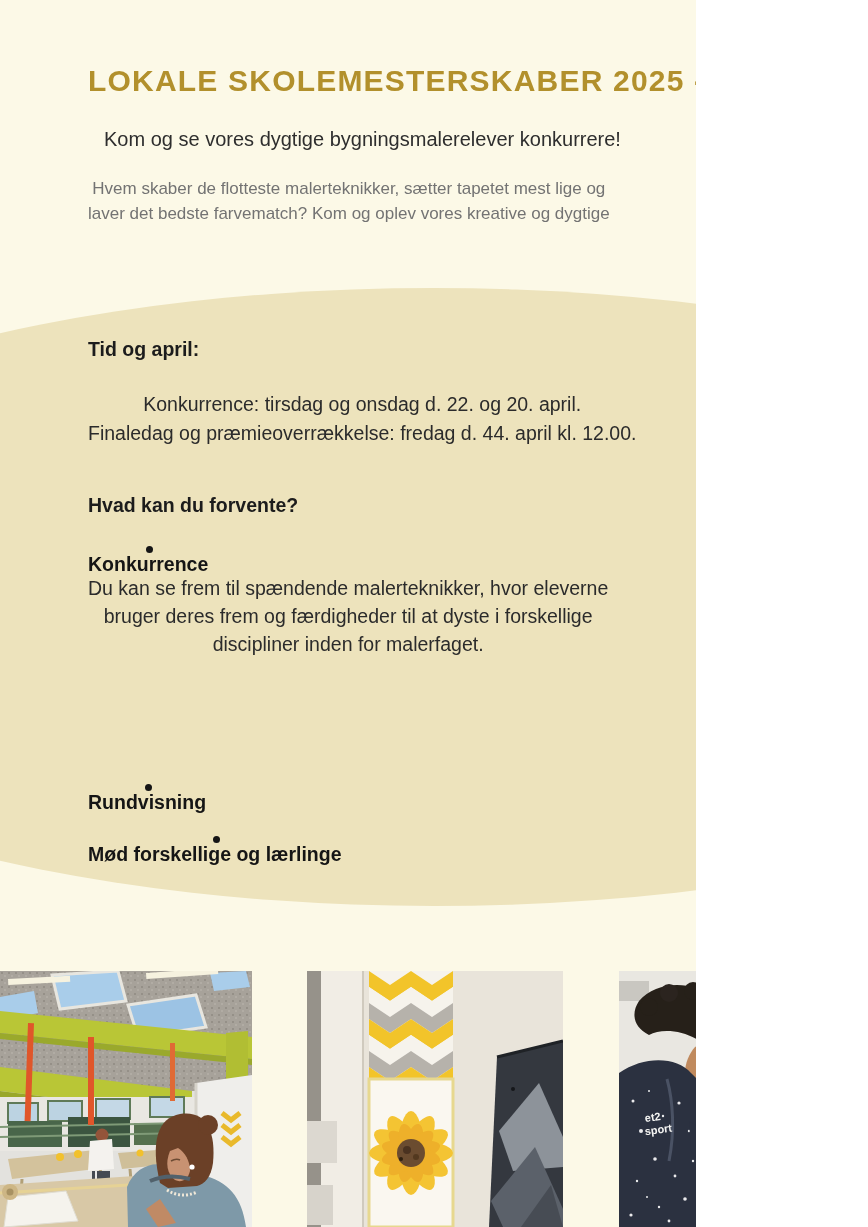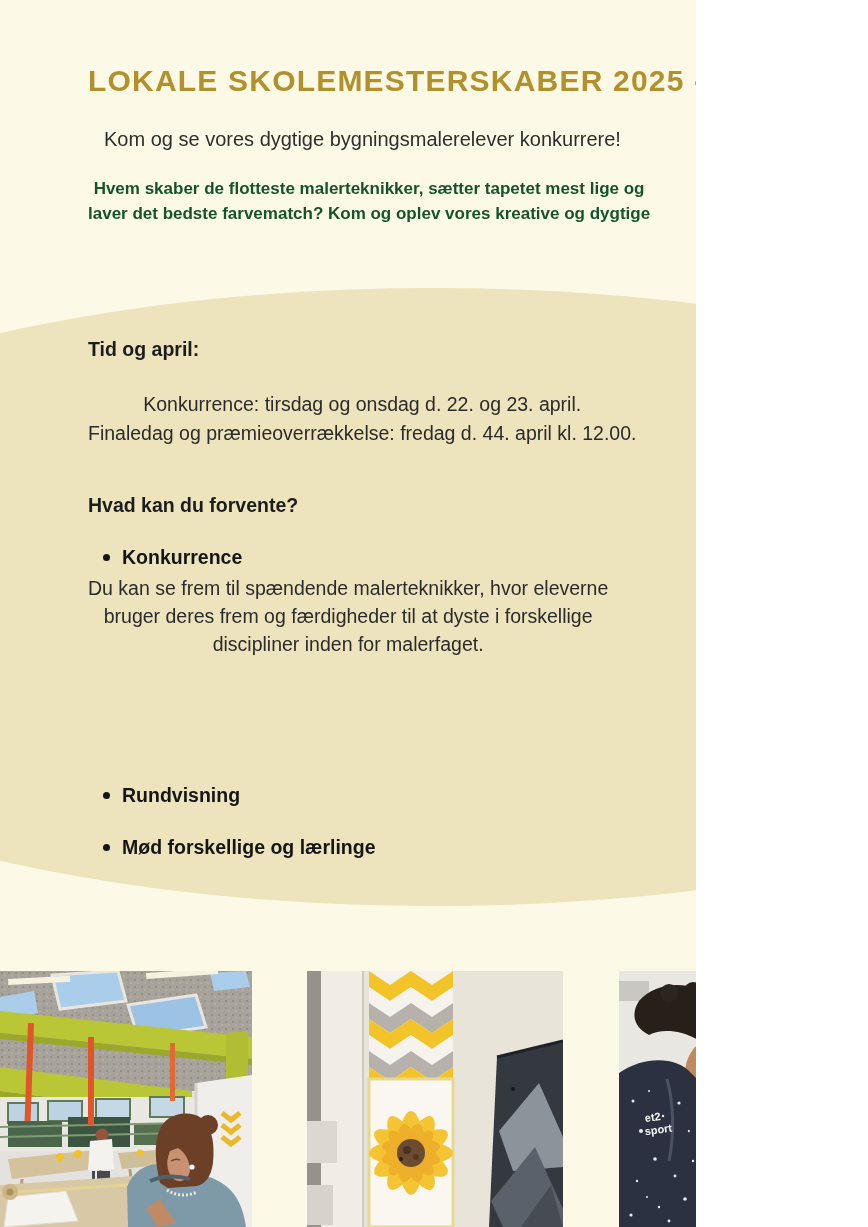--- a/index.html
+++ b/index.html
@@ -24,33 +24,33 @@
     left:88px;top:64px;
     font-size:30px;font-weight:bold;letter-spacing:1.2px;
     color:#B2902C;white-space:nowrap;
   }
   .subtitle{
     left:88px;top:128px;
     font-size:20px;color:#2e2e2e;white-space:nowrap;margin-left:16px;
   }
   .intro{
     left:88px;top:176px;
-    font-size:17px;line-height:25px;color:#14532d;font-weight:bold;
+    font-size:17px;line-height:25px;color:#737373;
   }
   .intro div{white-space:nowrap;}
   .cream-text{font-size:19.5px;color:#2b2b2b;}
   .h-bold{
     font-size:19.5px;font-weight:bold;color:#1c1c1c;white-space:nowrap;
   }
   .details-heading{left:88px;top:338px;}
   .details-lines{left:88px;top:390px;line-height:29px;}
   .details-lines div{white-space:nowrap;}
   .expect-heading{left:88px;top:494px;}
   .bullet-row{
-    display:flex;align-items:center;
+    display:flex;align-items:center;flex-direction:column;
   }
   .dot{
     width:7px;height:7px;border-radius:50%;
     background:#151515;margin:0 12px 0 15px;flex:0 0 auto;
   }
   .bullet-label{
     font-size:19.5px;font-weight:bold;color:#151515;white-space:nowrap;
   }
   .bullet1{left:88px;top:546px;}
   .bullet2{left:88px;top:784px;}
@@ -79,21 +79,21 @@
   <div class="abs subtitle">Kom og se vores dygtige bygningsmalerelever konkurrere!</div>
 
   <div class="abs intro">
     <div>Hvem skaber de flotteste malerteknikker, sætter tapetet mest lige og</div>
     <div>laver det bedste farvematch? Kom og oplev vores kreative og dygtige</div>
   </div>
 
   <div class="abs h-bold details-heading">Tid og april:</div>
 
   <div class="abs cream-text details-lines">
-    <div>Konkurrence: tirsdag og onsdag d. 22. og 23. april.</div>
+    <div>Konkurrence: tirsdag og onsdag d. 22. og 20. april.</div>
     <div>Finaledag og præmieoverrækkelse: fredag d. 44. april kl. 12.00.</div>
   </div>
 
   <div class="abs h-bold expect-heading">Hvad kan du forvente?</div>
 
   <div class="abs bullet-row bullet1">
     <span class="dot"></span>
     <span class="bullet-label">Konkurrence</span>
   </div>
 

